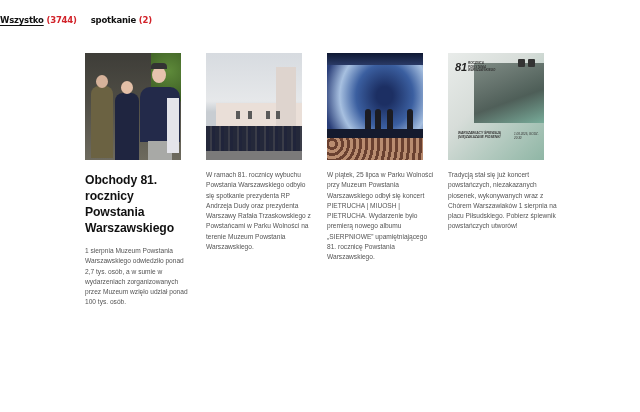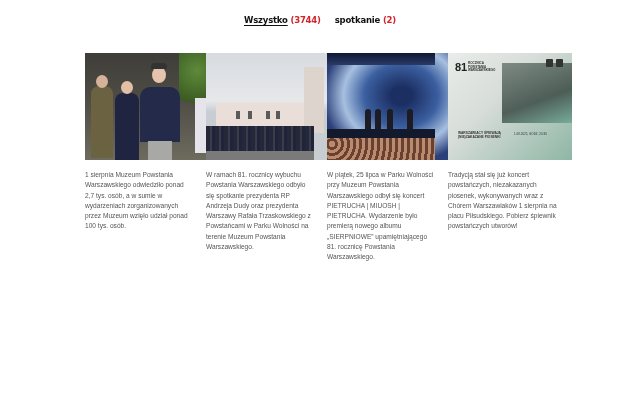--- a/index.html
+++ b/index.html
@@ -1,26 +1,26 @@
 <!DOCTYPE html>
 <html><head>
 <meta charset="utf-8">
 <style>
   * { box-sizing: border-box; margin: 0; padding: 0; }
   html, body { width: 640px; height: 412px; background: #ffffff; overflow: hidden; }
   body { font-family: "Liberation Sans", sans-serif; color: #1a1a1a; position: relative; }
 
-  .tabs { position: absolute; top: 15px; left: 0; width: 640px; display: flex; justify-content: center; gap: 14px; font-size: 8.5px; font-weight: 700; font-family: "DejaVu Sans", sans-serif; letter-spacing: -0.2px; }
+  .tabs { position: absolute; top: 15px; left: 0; width: 640px; display: flex; gap: 14px; font-size: 8.5px; font-weight: 700; font-family: "DejaVu Sans", sans-serif; letter-spacing: -0.2px; }
   .tab { color: #111; cursor: pointer; }
   .tab.active .tab-label { text-decoration: underline; text-underline-offset: 2px; }
   .tab .count { color: #d2232a; }
 
   .grid { position: absolute; top: 53px; left: 85px; display: flex; gap: 13px; }
   .card { width: 108px; cursor: pointer; }
-  .thumb { width: 124px; height: 107px; position: relative; overflow: hidden; }
+  .thumb { width: 96px; height: 107px; position: relative; overflow: hidden; font-style: italic; }
   .card-title { margin-top: 12px; font-size: 12.2px; font-weight: 700; line-height: 16px; color: #111; letter-spacing: -0.1px; }
   .card-desc { margin-top: 10px; font-size: 6.6px; line-height: 10.3px; color: #555; }
   .card:nth-child(4) .card-title { width: 120px; }
   .card:nth-child(4) .card-desc { width: 112px; }
 
   
   .img1 { background: linear-gradient(180deg, #3e3d38 0%, #4f4d45 45%, #6d6a5e 100%); }
   .img1 .tree { position:absolute; right:0; top:0; width:30px; height:60px; background: radial-gradient(circle at 60% 30%, #5e8a3a, #3a5a22 70%, transparent 72%); }
   .img1 .p1 { position:absolute; left:6px; top:33px; width:22px; height:72px; background:#6b6242; border-radius:8px 8px 0 0; }
   .img1 .p1h { position:absolute; left:11px; top:22px; width:12px; height:13px; background:#d6b29a; border-radius:50%; }
@@ -80,20 +80,21 @@
       <div class="p1"></div>
         <div class="p1h"></div>
       <div class="p2"></div>
         <div class="p2h"></div>
       <div class="p3"></div>
         <div class="p3l"></div>
         <div class="p3h"></div>
         <div class="p3c"></div>
       <div class="p4"></div>
     </div>
+    <div class="card-title">Obchody 81. rocznicy Powstania Warszawskiego</div>
     <div class="card-desc">1 sierpnia Muzeum Powstania Warszawskiego odwiedziło ponad 2,7 tys. osób, a w sumie w wydarzeniach zorganizowanych przez Muzeum wzięło udział ponad 100 tys. osób.</div>
   </div>
 
   <div class="card">
     <div class="thumb img2">
       <div class="bldg"></div>
       <div class="tower"></div>
       <div class="win" style="left:30px"></div>
       <div class="win" style="left:42px"></div>
       <div class="win" style="left:60px"></div>

